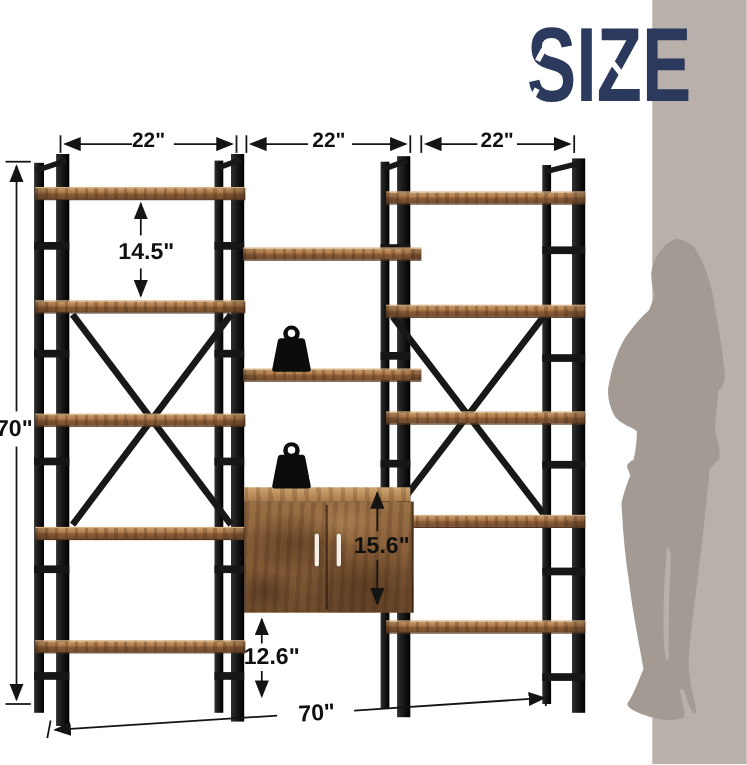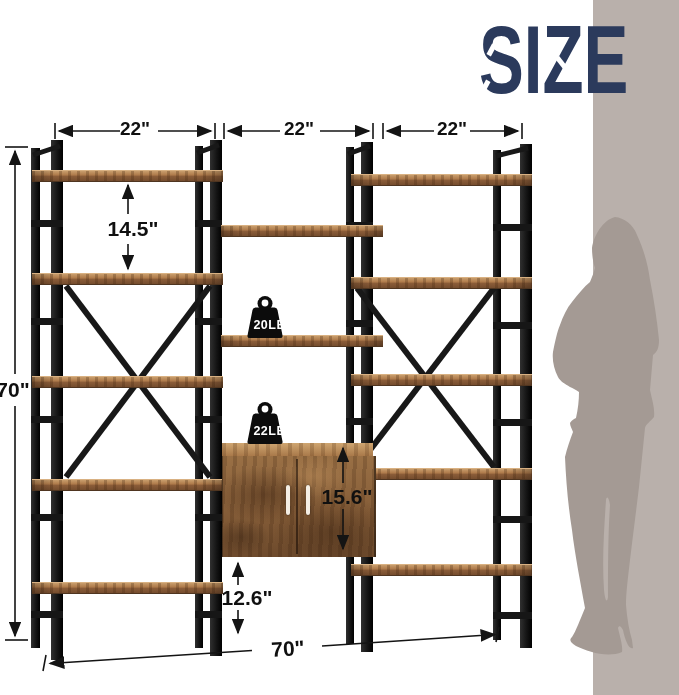--- a/index.html
+++ b/index.html
@@ -32,22 +32,22 @@
       radial-gradient(40px 26px at 12% 80%,rgba(30,15,5,.30),rgba(0,0,0,0) 70%),
       repeating-linear-gradient(93deg,rgba(55,30,12,.20) 0 4px,rgba(0,0,0,0) 4px 10px),
       linear-gradient(180deg,#9a7045 0,#855d38 55%,#6d4a2c 100%);
       border-left:1px solid rgba(0,0,0,.35);border-right:2px solid rgba(0,0,0,.4);}
   .cab-seam{left:74px;top:16px;width:2px;height:95px;background:rgba(20,10,4,.55);}
   .cab-handle{top:42px;width:4px;height:30px;background:#f4eee4;border-radius:2px;
       box-shadow:0 0 2px rgba(0,0,0,.6);}
   
   .dim{transform:translate(-50%,-50%);font-weight:bold;color:#101010;white-space:nowrap;}
   .f19{font-size:19px;} .f21{font-size:21px;}
-  .kb-label{width:42px;text-align:right;font-size:12.5px;font-weight:bold;color:#ffffff;
-            letter-spacing:.5px;}
+  .kb-label{width:42px;text-align:left;font-size:12.5px;font-weight:bold;color:#ffffff;
+            letter-spacing:.5px;margin-left:37px;}
 </style>
 </head>
 <body>
 
 <div id="stage">
 
   <div class="abs" id="panel"></div>
 
   <svg class="abs" style="left:548px;top:210px;" width="117" height="450" viewBox="0 0 117 450">
     <path fill="#a49a94" d="M67 7

